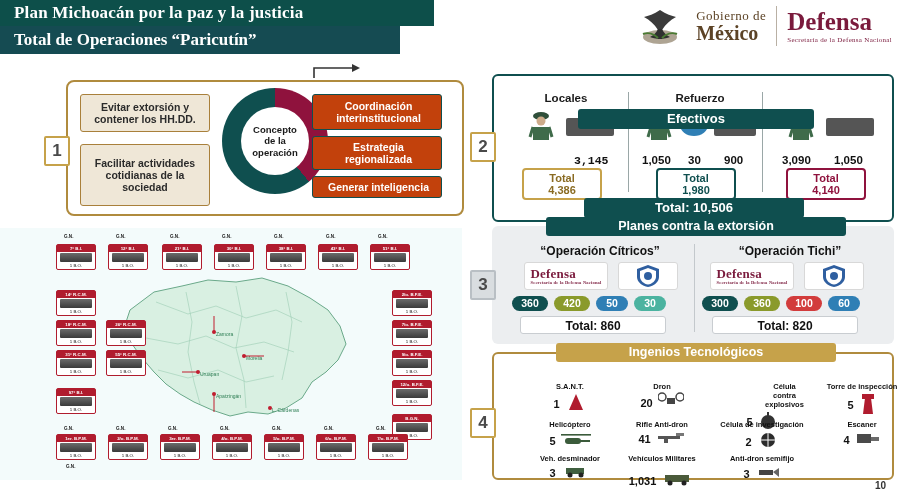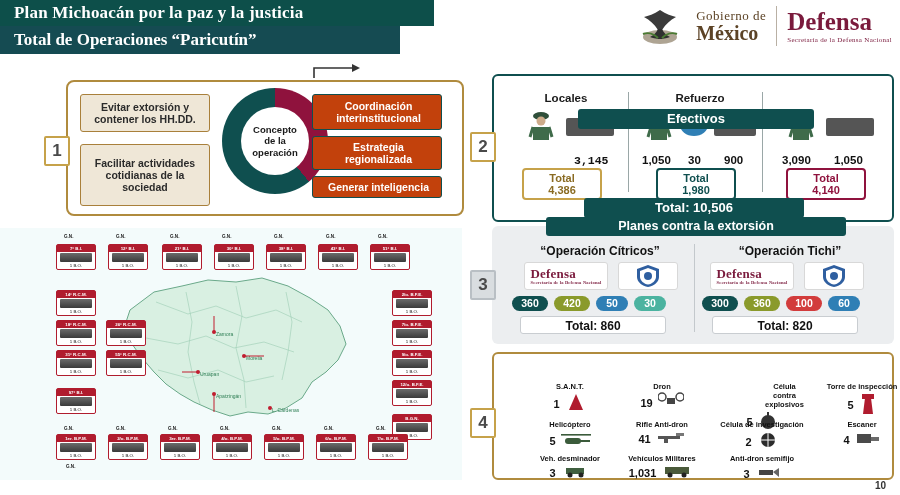--- a/index.html
+++ b/index.html
@@ -400,35 +400,36 @@
     </div>
     <div class="chip" style="left:232px; top:70px; width:36px; background:#0f4f4f;">300</div>
     <div class="chip" style="left:274px; top:70px; width:36px; background:#8a9a2b;">360</div>
     <div class="chip" style="left:316px; top:70px; width:36px; background:#d23c3c;">100</div>
     <div class="chip" style="left:358px; top:70px; width:32px; background:#2f7fb5;">60</div>
     <div class="tot-bar" style="left:242px; top:90px; width:146px;">Total: 820</div>
   </div>
 
   <div class="b4">
     <div class="b4-box"></div>
+    <div class="b4-title">Ingenios Tecnológicos</div>
     <div class="num-badge badge1">4</div>
     <div id="ingenios-grid">
         <div style="position: absolute; left: 54px; top: 30px; width: 92px;">
           <div class="it-lbl" style="position: static;">S.A.N.T.</div>
           <div style="display: flex; align-items: center; justify-content: center; gap: 5px; margin-top: 1px;">
             <span class="it-num" style="position: static;">1</span>
             <span><svg width="22" height="20">
                 <path d="M11 2 L4 18 H18 Z" fill="#b01c2e"></path>
               </svg></span>
           </div>
         </div>
         <div style="position: absolute; left: 146px; top: 30px; width: 92px;">
           <div class="it-lbl" style="position: static;">Dron</div>
           <div style="display: flex; align-items: center; justify-content: center; gap: 5px; margin-top: 1px;">
-            <span class="it-num" style="position: static;">19</span>
+            <span class="it-num" style="position: static;">20</span>
             <span><svg width="26" height="18">
                 <rect x="9" y="6" width="8" height="6" fill="#444"></rect>
                 <circle cx="4" cy="5" r="4" fill="none" stroke="#444" stroke-width="1.5"></circle>
                 <circle cx="22" cy="5" r="4" fill="none" stroke="#444" stroke-width="1.5"></circle>
               </svg></span>
           </div>
         </div>
         <div style="position: absolute; left: 246px; top: 30px; width: 92px;">
           <div class="it-lbl" style="position: static; margin-left: 45px;">Célula contra explosivos</div>
           <div style="display: flex; align-items: center; justify-content: center; gap: 5px; margin-top: 1px;">
@@ -497,21 +498,21 @@
             <span class="it-num" style="position: static;">3</span>
             <span><svg width="30" height="14">
                 <rect x="5" y="4" width="18" height="6" fill="#3f5f3f"></rect>
                 <circle cx="9" cy="11" r="2.5" fill="#222"></circle>
                 <circle cx="20" cy="11" r="2.5" fill="#222"></circle>
               </svg></span>
           </div>
         </div>
         <div style="position: absolute; left: 146px; top: 102px; width: 92px;">
           <div class="it-lbl" style="position: static;">Vehículos Militares</div>
-          <div style="display: flex; align-items: center; justify-content: center; gap: 5px; margin-top: 1px;">
+          <div style="display: flex; align-items: center; justify-content: center; gap: 5px; margin-top: 9px;">
             <span class="it-num" style="position: static;">1,031</span>
             <span><svg width="34" height="14">
                 <rect x="4" y="3" width="24" height="7" fill="#4a5a3a"></rect>
                 <circle cx="9" cy="11" r="2.5" fill="#222"></circle>
                 <circle cx="23" cy="11" r="2.5" fill="#222"></circle>
               </svg></span>
           </div>
         </div>
         <div style="position: absolute; left: 246px; top: 102px; width: 92px;">
           <div class="it-lbl" style="position: static;">Anti-dron semifijo</div>

